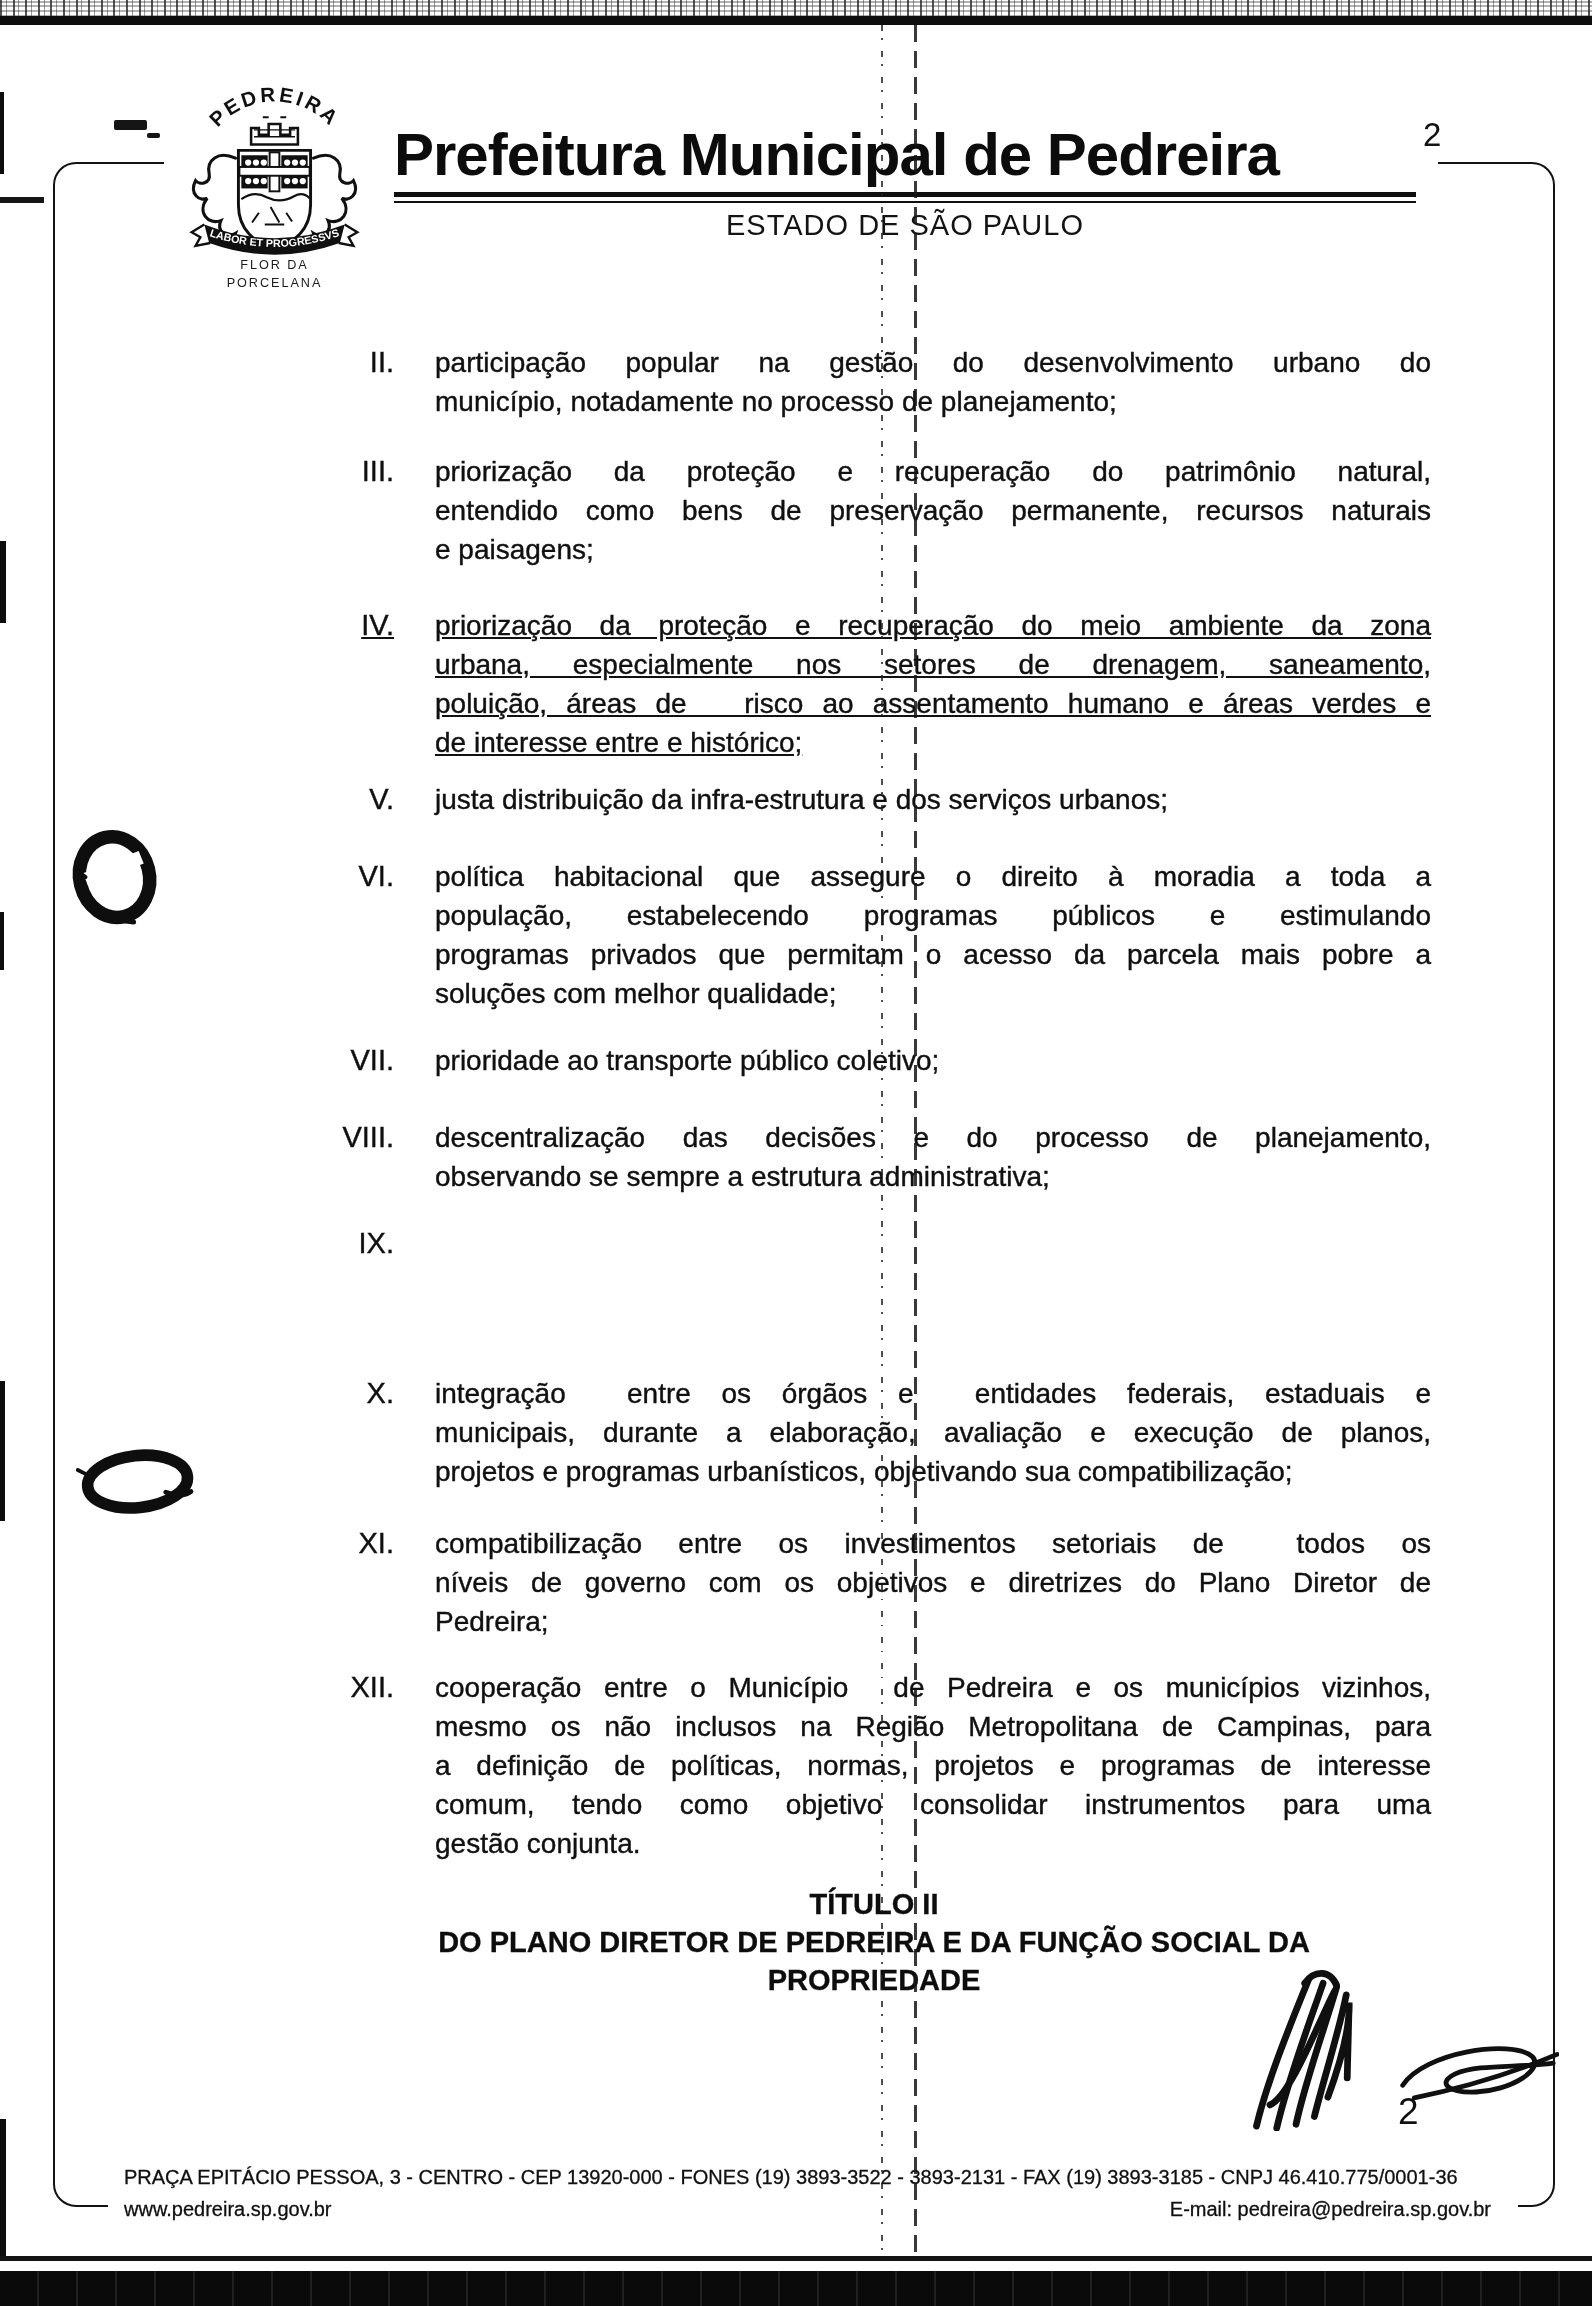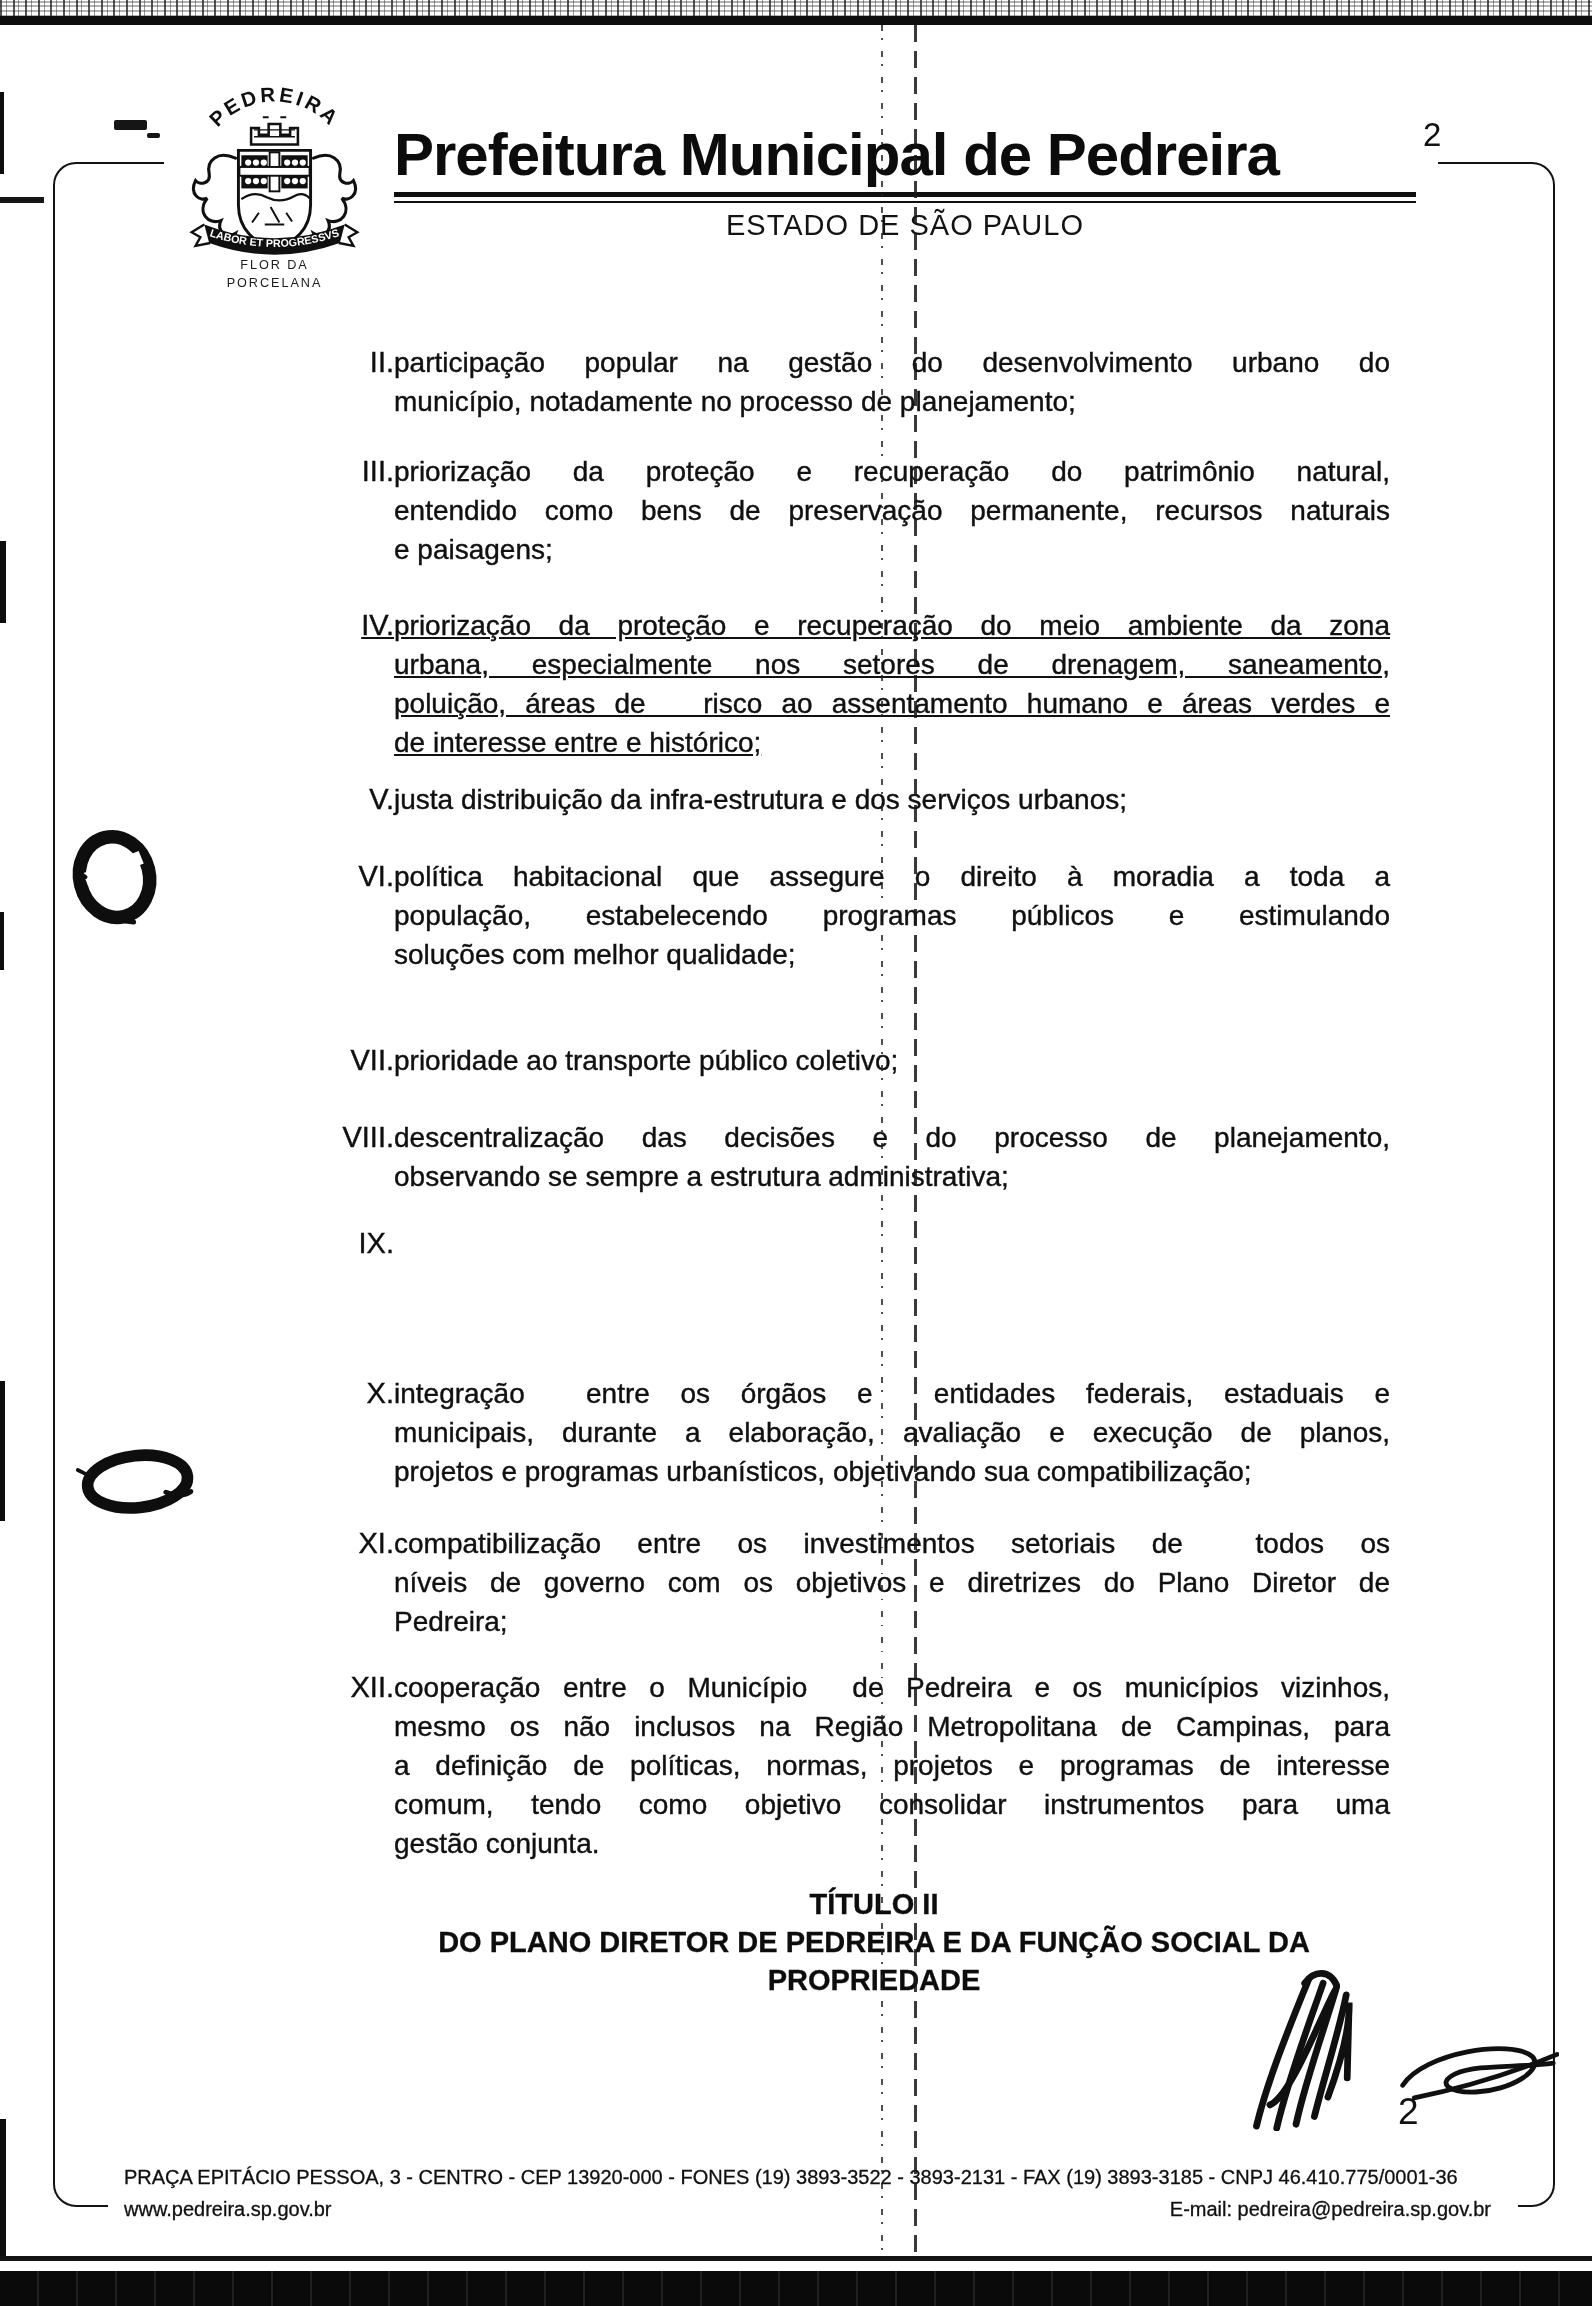--- a/index.html
+++ b/index.html
@@ -29,21 +29,21 @@
   .brand-title{position:absolute;left:394px;top:120px;width:1027px;
     font-size:60px;font-weight:bold;letter-spacing:-1px;white-space:nowrap;color:#0c0c0c;}
   .rule1{position:absolute;left:394px;top:192px;width:1022px;height:4.8px;background:#0f0f0f;}
   .rule2{position:absolute;left:394px;top:201px;width:1022px;height:1.9px;background:#0f0f0f;}
   .sup-num{position:absolute;left:1423px;top:116px;font-size:33px;color:#131313;}
   .estado{position:absolute;left:394px;top:209px;width:1022px;text-align:center;
     font-size:29px;letter-spacing:1px;color:#131313;}
   
   .item-row{position:absolute;left:241px;width:1190px;display:flex;}
   .item-num{flex:none;width:153px;text-align:right;font-size:29px;line-height:39px;color:#101010;-webkit-text-stroke:0.4px currentColor;}
-  .item-text{flex:none;width:996px;}
+  .item-text{flex:none;margin-left:41px;width:996px;}
   .line{font-size:28px;line-height:39px;text-align:justify;text-align-last:justify;
     white-space:pre-wrap;color:#101010;-webkit-text-stroke:0.4px currentColor;}
   .line.last{text-align-last:left;}
   
   .heading{position:absolute;left:280px;top:1885px;width:1188px;text-align:center;
     font-weight:bold;font-size:29px;line-height:38px;color:#0d0d0d;-webkit-text-stroke:0.3px currentColor;}
   
   .footer-line1{position:absolute;left:124px;top:2166px;width:1363px;font-size:20px;
     white-space:nowrap;color:#101010;-webkit-text-stroke:0.3px currentColor;}
   .footer-site{position:absolute;left:124px;top:2198px;font-size:20px;color:#101010;-webkit-text-stroke:0.3px currentColor;}
@@ -155,20 +155,21 @@
         <div class="item-num">V.</div>
         <div class="item-text">
           <div class="line last">justa distribuição da infra-estrutura e dos serviços urbanos;</div>
         </div>
       </div>
       <div class="item-row" style="top: 857px;">
         <div class="item-num">VI.</div>
         <div class="item-text">
           <div class="line">política habitacional que assegure o direito à moradia a toda a</div>
           <div class="line">população, estabelecendo programas públicos e estimulando</div>
+          <div class="line">programas privados que permitam o acesso da parcela mais pobre a</div>
           <div class="line last">soluções com melhor qualidade;</div>
         </div>
       </div>
       <div class="item-row" style="top: 1041px;">
         <div class="item-num">VII.</div>
         <div class="item-text">
           <div class="line last">prioridade ao transporte público coletivo;</div>
         </div>
       </div>
       <div class="item-row" style="top: 1118px;">

